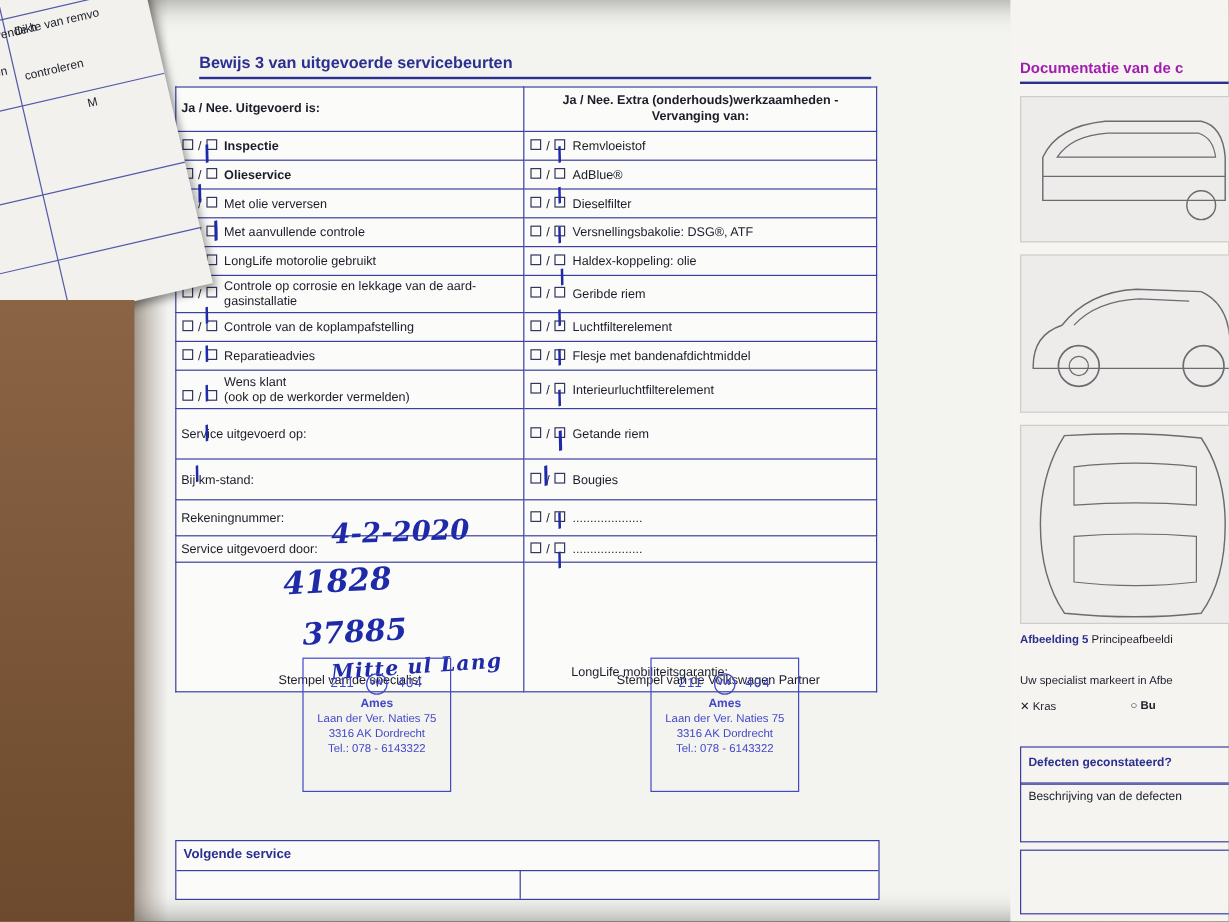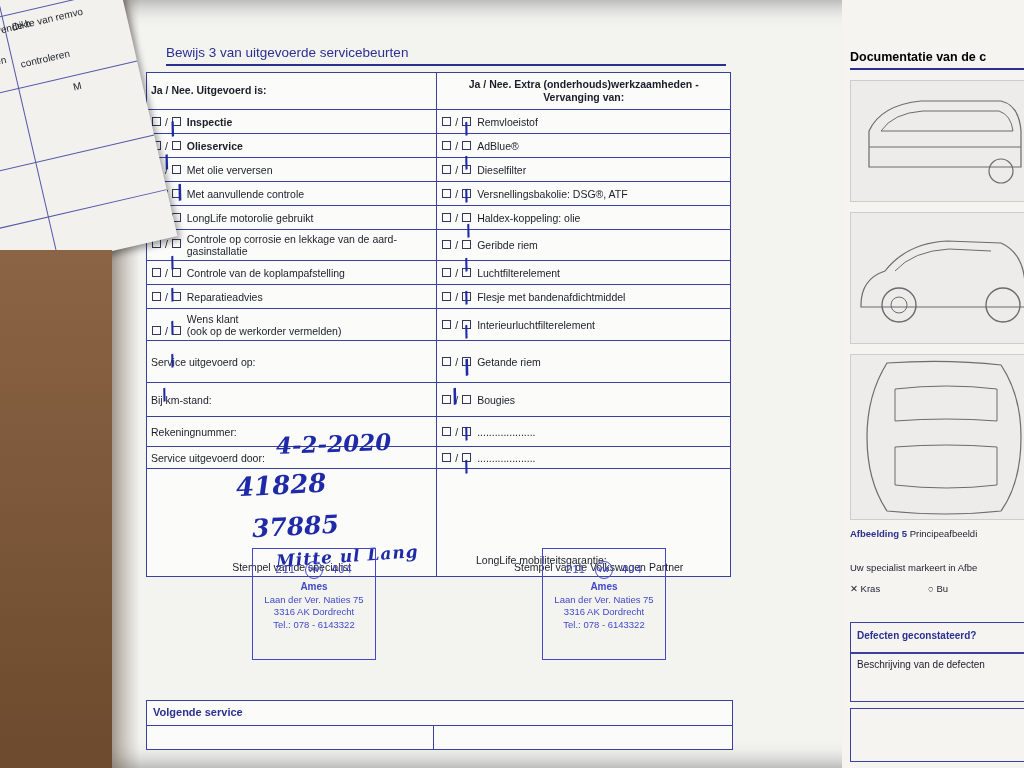--- a/index.html
+++ b/index.html
@@ -41,21 +41,21 @@
   #loose .ltxt{
     position:absolute;color:#20242c;font-size:10px;white-space:nowrap;
     transform-origin:left top;
   }
   
   #leftfrag{
     position:absolute;left:0;top:250px;width:112px;height:518px;
     background:linear-gradient(180deg,#8b6445,#6d4a2d);
   }
   .hdr{
-    position:absolute;font-weight:normal;font-size:13.5px;color:#2b2f90;
+    position:absolute;font-weight:bold;font-size:13.5px;color:#2b2f90;
   }
   .uline{position:absolute;height:2px;background:#2b2f90;}
 
   
   #tbl{
     position:absolute;left:42px;top:72px;width:585px;
     border:1px solid #3a3fa0;border-collapse:collapse;
     background:#fbfbf9;
   }
   #tbl td{
@@ -102,21 +102,21 @@
   }
   .vwlogo:before{
     content:"VW";position:absolute;left:0;right:0;top:1px;
     font-size:7px;line-height:14px;font-weight:bold;
   }
 
   
   #rightpage{
     position:absolute;left:842px;top:0;width:182px;height:768px;background:#f5f4f1;
   }
-  #rp-title{position:absolute;left:8px;top:50px;font-weight:bold;font-size:12.5px;color:#000000;white-space:nowrap;}
+  #rp-title{position:absolute;left:8px;top:50px;font-weight:bold;font-size:12.5px;color:#a21caf;white-space:nowrap;}
   #rp-line{position:absolute;left:8px;top:68px;width:174px;height:2px;background:#2b2f90;}
   .carpanel{
     position:absolute;left:8px;background:#edecea;border:1px solid #cfcdc9;
   }
   .caption{position:absolute;font-size:9.5px;color:#1b1d2a;}
   .capb{font-weight:bold;color:#2b2f90;}
   .defbox{position:absolute;border:1px solid #3a3fa0;}
 
   
   #volgende{
@@ -313,21 +313,21 @@
     <span class="capb">Afbeelding 5</span>
     <span>Principeafbeeldi</span>
   </div>
 
   <div class="caption" style="left:8px;top:562px;">Uw specialist markeert in Afbe</div>
 
   <div class="caption" style="left:8px;top:583px;">
     <span>✕</span>
     <span>Kras</span>
   </div>
-  <div class="caption" style="left:86px;top:583px;">
+  <div class="caption" style="left:100px;top:583px;font-weight:bold;">
     <span>○</span>
     <span>Bu</span>
   </div>
 
   <div class="defbox" style="left:8px;top:622px;width:174px;height:30px;">
     <div style="padding:7px 6px;font-size:10px;font-weight:bold;color:#2b2f90;">Defecten geconstateerd?</div>
   </div>
   <div class="defbox" style="left:8px;top:652px;width:174px;height:48px;">
     <div style="padding:6px;font-size:10px;color:#1b1d2a;">Beschrijving van de defecten</div>
   </div>

